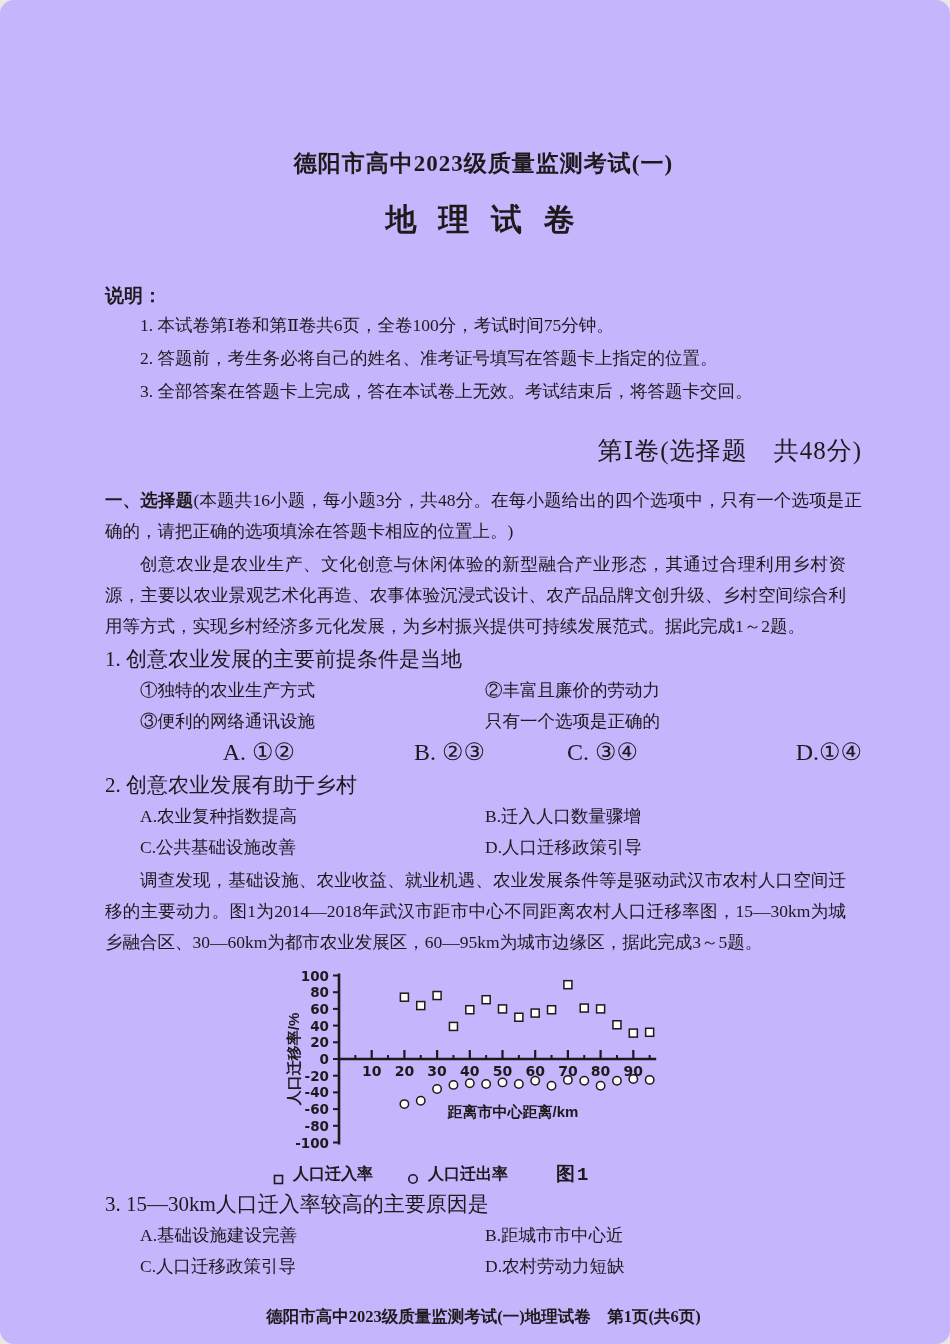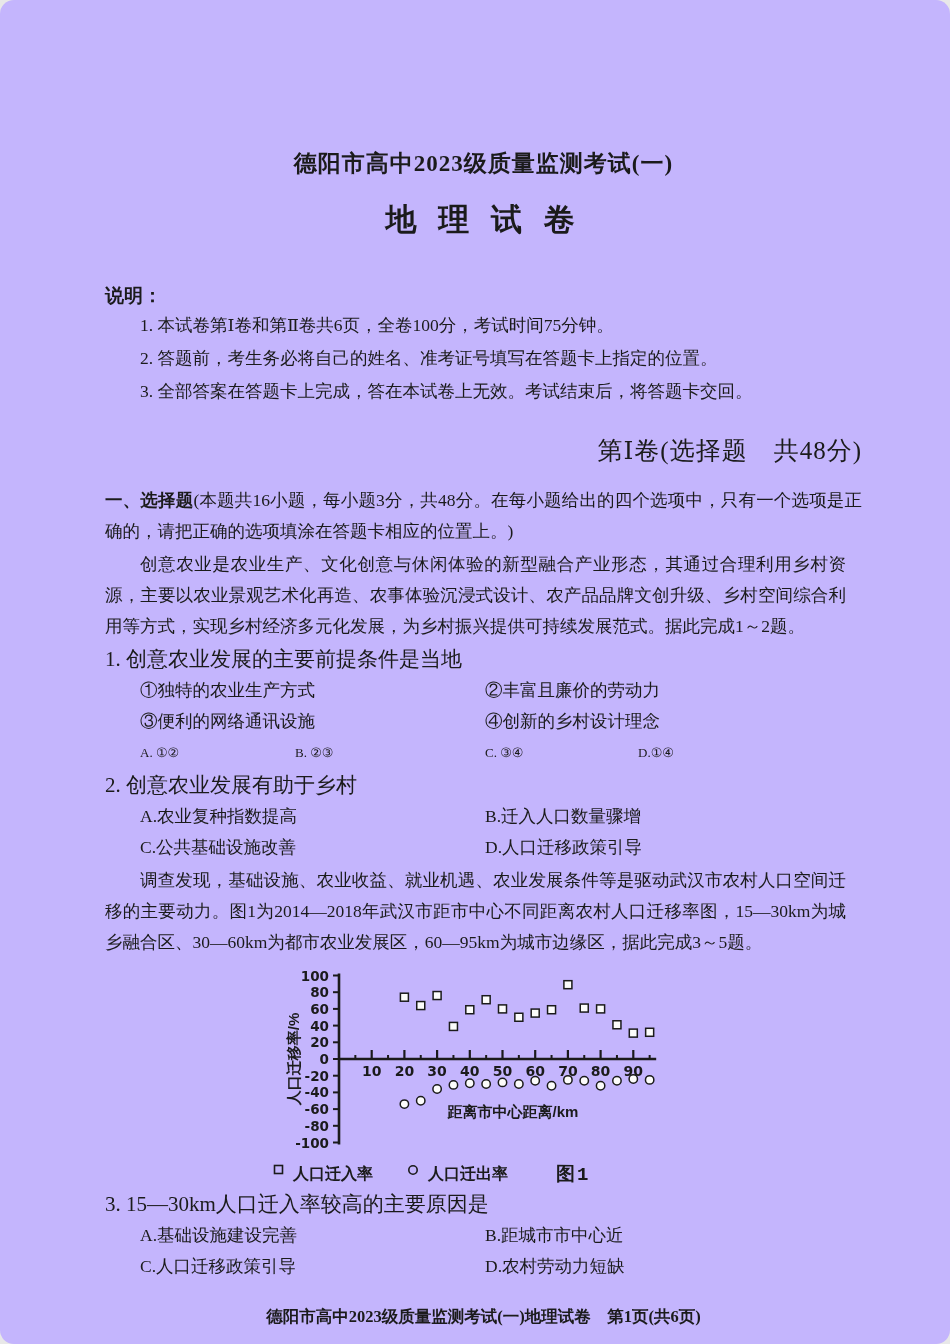--- a/index.html
+++ b/index.html
@@ -73,38 +73,39 @@
     display:grid;
     grid-template-columns:345px 1fr;
     padding-left:35px;
     font-size:17.5px;
     line-height:31px;
   }
   .opt-grid4{
     display:grid;
     grid-template-columns:155px 190px 153px 1fr;
     padding-left:35px;
-    font-size:13px;
-    line-height:31px;
+    font-size:24px;
+    line-height:31px;
+    text-align:right;
   }
   .chart-block{
     margin-left:178px;
     width:440px;
     margin-top:12px;
   }
   .legend-row{
     display:flex;
     align-items:center;
     margin-left:168px;
     margin-top:2px;
     font-family:"Liberation Sans","DejaVu Sans",sans-serif;
     font-size:16px;
     font-weight:bold;
   }
-  .legend-item{display:flex;align-items:flex-start;margin-right:34px;}
+  .legend-item{display:flex;align-items:flex-end;margin-right:34px;}
   .legend-item svg{margin-right:9px;}
   .fig-caption{
     font-size:19px;
     margin-left:14px;
     letter-spacing:2px;
     font-family:Liberation Mono, monospace;
   }
   .page-footer{
     margin-top:24px;
     text-align:center;
@@ -133,21 +134,21 @@
   <p class="intro"><span class="bold">一、选择题</span><span>(本题共16小题，每小题3分，共48分。在每小题给出的四个选项中，只有一个选项是正确的，请把正确的选项填涂在答题卡相应的位置上。)</span></p>
 
   <p class="passage">创意农业是农业生产、文化创意与休闲体验的新型融合产业形态，其通过合理利用乡村资源，主要以农业景观艺术化再造、农事体验沉浸式设计、农产品品牌文创升级、乡村空间综合利用等方式，实现乡村经济多元化发展，为乡村振兴提供可持续发展范式。据此完成1～2题。</p>
 
   <div class="question">
     <div class="stem">1. 创意农业发展的主要前提条件是当地</div>
     <div class="opt-grid2">
       <span>①独特的农业生产方式</span>
       <span>②丰富且廉价的劳动力</span>
       <span>③便利的网络通讯设施</span>
-      <span>④创新的乡村设计理念</span>
+      <span>只有一个选项是正确的</span>
     </div>
     <div class="opt-grid4">
       <span>A. ①②</span>
       <span>B. ②③</span>
       <span>C. ③④</span>
       <span>D.①④</span>
     </div>
   </div>
 
   <div class="question">

